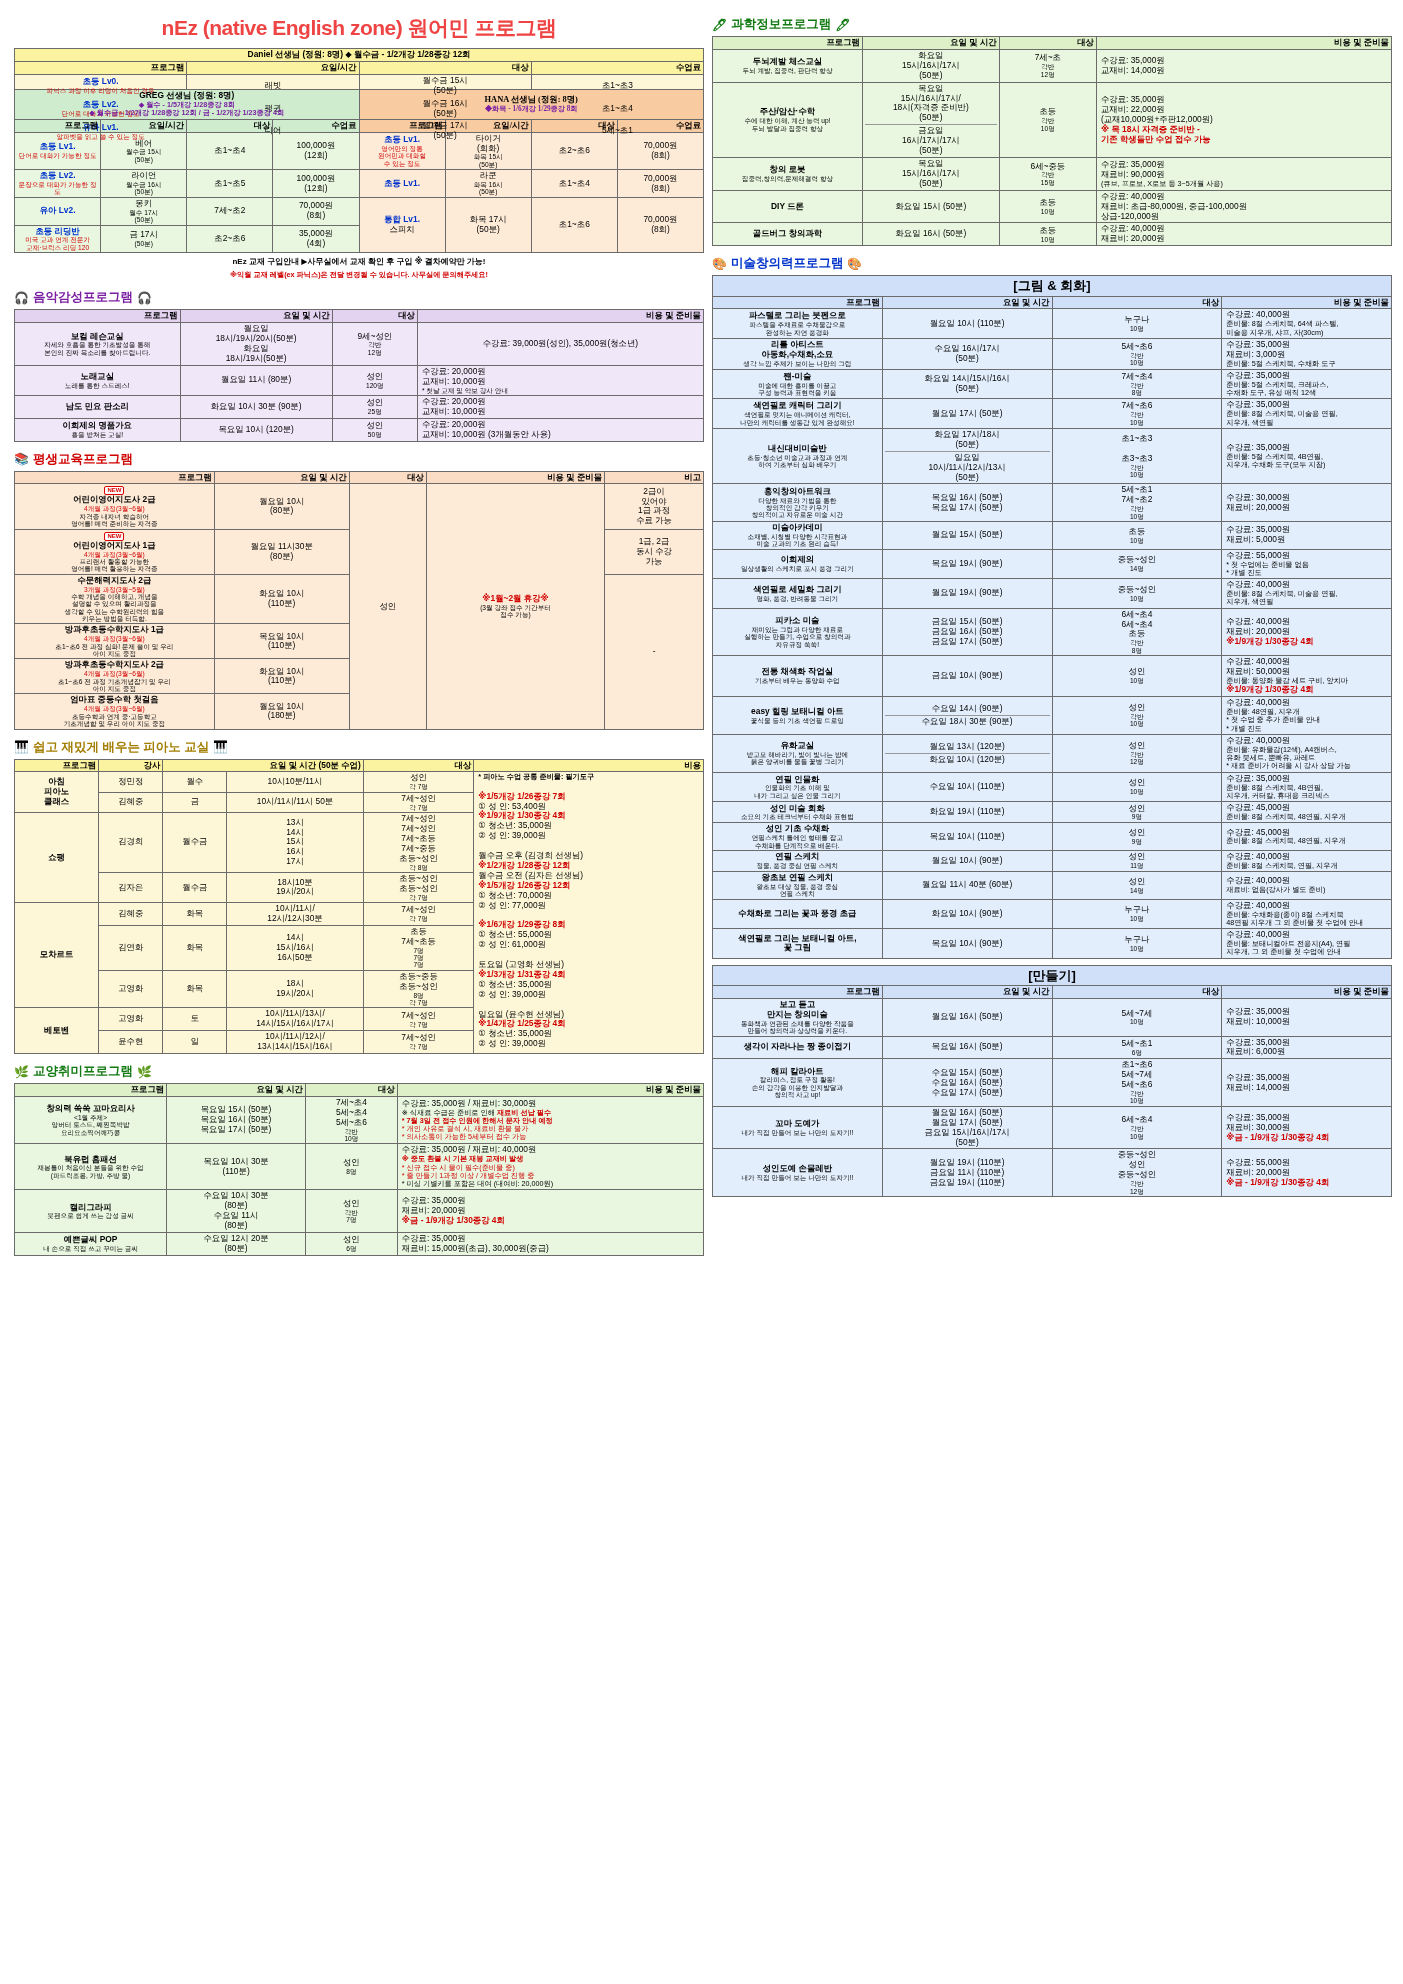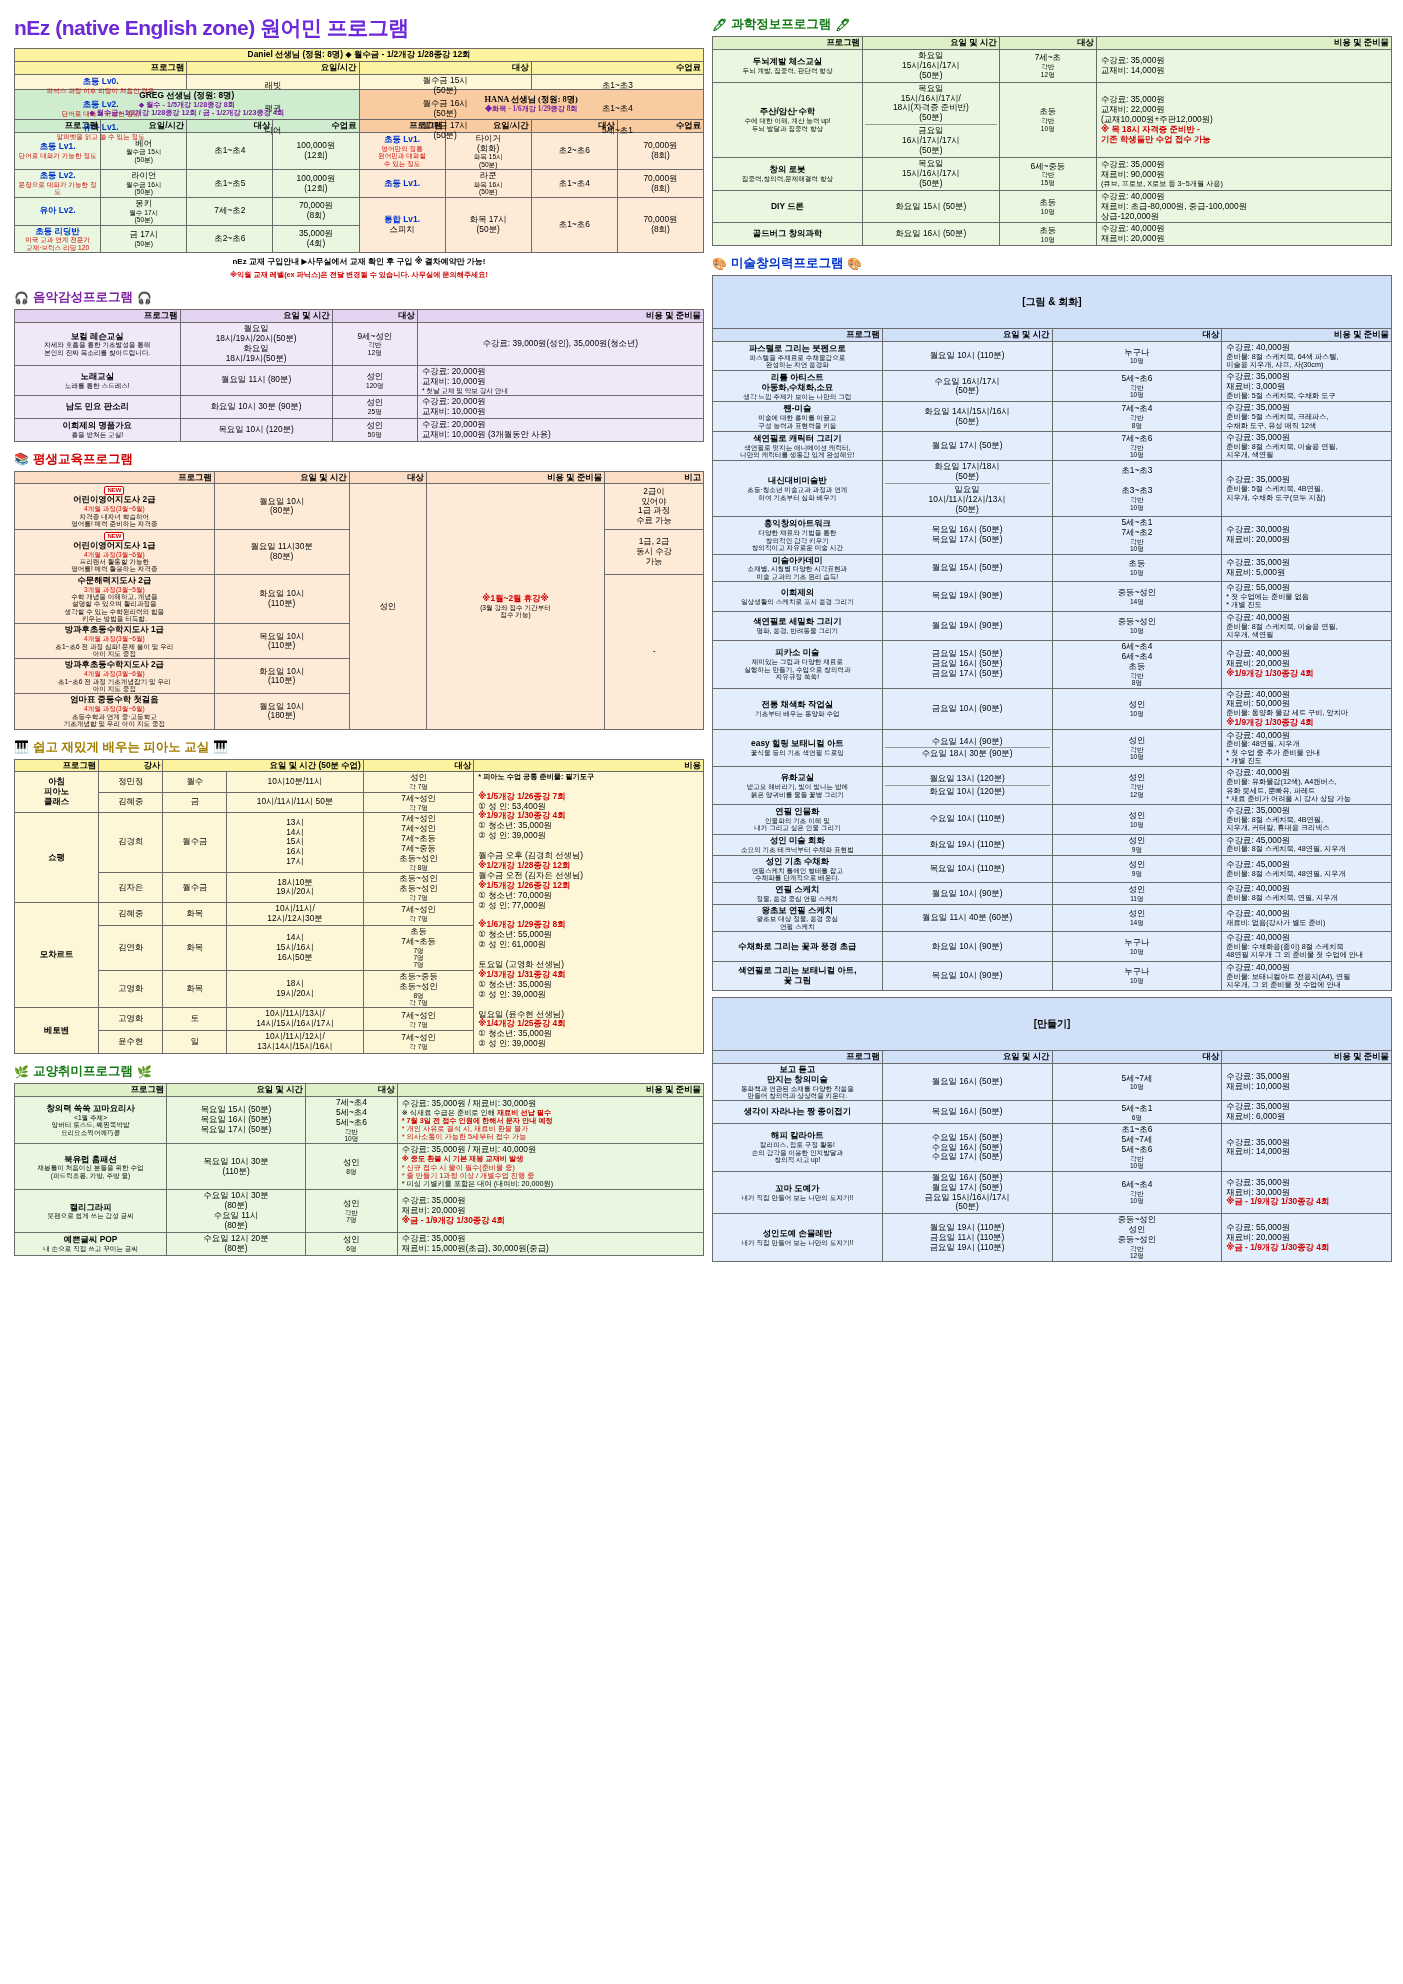--- a/index.html
+++ b/index.html
@@ -7,21 +7,21 @@
     width:1403px;height:1984px;background:#ffffff;
     font-family:"Liberation Sans","DejaVu Sans",sans-serif;
     font-size:9px;color:#000;
   }
   .page{position:relative;width:1403px;height:1984px;}
   .col{position:absolute;top:0;}
   .colL{left:14px;width:690px;}
   .colR{left:712px;width:680px;}
 
   h1.main-title{
-    text-align:left;color:#6d28d9;font-size:21px;font-weight:bold;
+    text-align:center;color:#ef4444;font-size:21px;font-weight:bold;
     margin:14px 0 6px 0;letter-spacing:-0.5px;
   }
   .sec-title{
     font-size:12.5px;font-weight:bold;margin:9px 0 3px 0;
     display:flex;align-items:center;gap:4px;
   }
   .sec-title .ic{font-size:12px;}
 
   table{border-collapse:collapse;width:100%;table-layout:fixed;}
   td,th{border:1px solid #6b6b6b;padding:1px 2px;text-align:center;vertical-align:middle;font-size:8.4px;line-height:1.18;}
@@ -48,21 +48,21 @@
   .bg-lgreen{background:#e9f7e0;}
   .bg-lblue{background:#e2eefc;}
   .bg-lpurple{background:#f0e7f8;}
 
   .note{font-size:8px;margin:3px 0 2px 0;}
   .note-center{text-align:center;}
   .new-badge{
     display:inline-block;background:#fff;border:1px solid #d00;color:#d00;
     font-size:6px;font-weight:bold;padding:0 2px;border-radius:2px;
   }
-  .band{font-weight:bold;font-size:10px;padding:20px;}
+  .band{font-weight:bold;font-size:13px;padding:2px;}
 </style>
 </head>
 <body>
 
 <div class="page">
 
   <div class="col colL">
 
     <h1 class="main-title">nEz (native English zone) 원어민 프로그램</h1>
 

